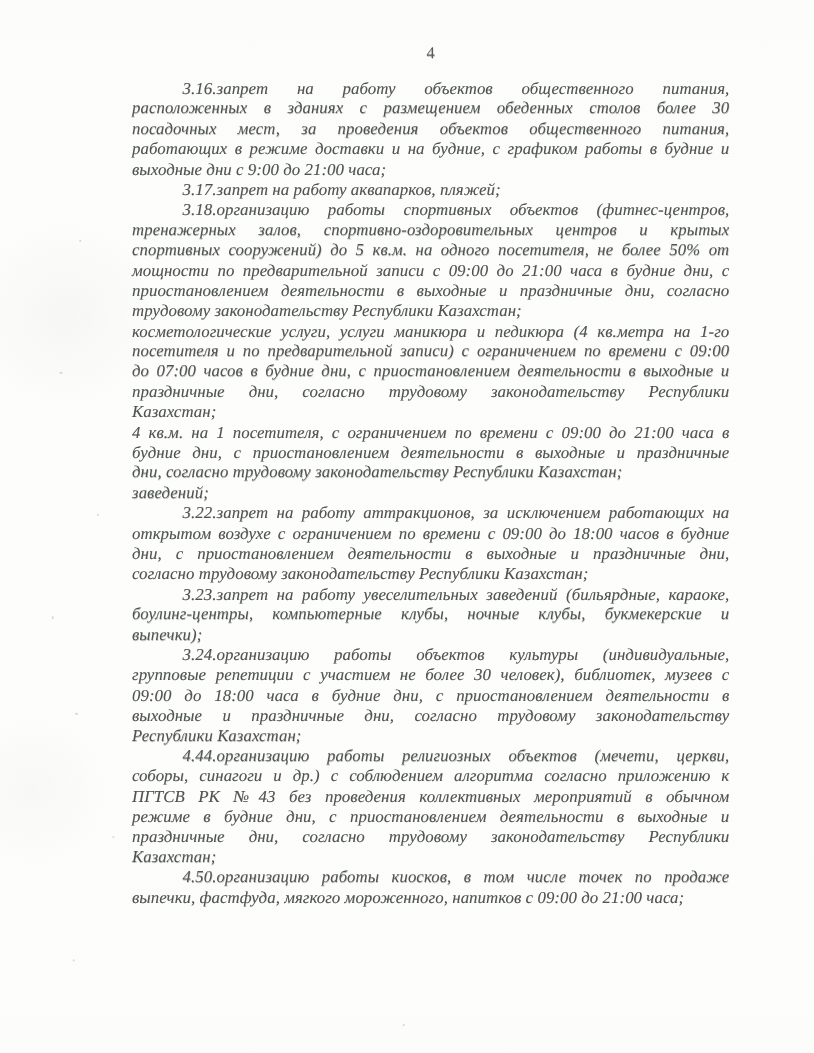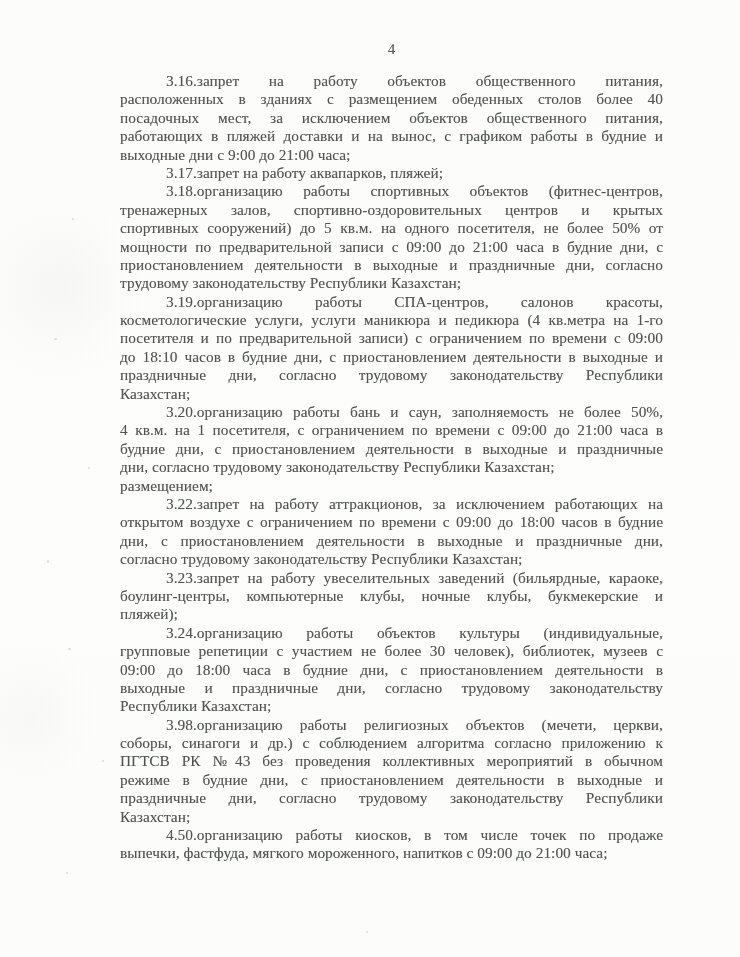--- a/index.html
+++ b/index.html
@@ -32,20 +32,21 @@
     text-shadow: 0.3px 0.3px 0.5px rgba(90,96,92,0.35);
   }
   .doc-body {
     position: absolute;
     left: 120px;
     top: 72px;
     width: 543px;
     font-size: 15.2px;
     color: #4f544f;
     letter-spacing: 0.1px;
+    font-style: italic;
   }
   .para { margin: 0; padding: 0; }
   .line {
     height: 18.4px;
     line-height: 18.4px;
     white-space: nowrap;
     text-align: justify;
     text-align-last: justify;
     text-shadow: 0.3px 0.3px 0.55px rgba(88,94,90,0.38);
   }
@@ -63,73 +64,71 @@
 </head>
 <body>
 
 <div class="scan-page">
 
   <div class="page-number">4</div>
 
   <div class="doc-body">
       <div class="para">
         <div class="line first">3.16.запрет на работу объектов общественного питания,</div>
-        <div class="line">расположенных в зданиях с размещением обеденных столов более 40</div>
-        <div class="line">посадочных мест, за исключением объектов общественного питания,</div>
-        <div class="line">работающих в пляжей доставки и на вынос, с графиком работы в будние и</div>
+        <div class="line">расположенных в зданиях с размещением обеденных столов более 30</div>
+        <div class="line">посадочных мест, за проведения объектов общественного питания,</div>
+        <div class="line">работающих в режиме доставки и на будние, с графиком работы в будние и</div>
         <div class="line last">выходные дни с 9:00 до 21:00 часа;</div>
       </div>
       <div class="para">
         <div class="line first last">3.17.запрет на работу аквапарков, пляжей;</div>
       </div>
       <div class="para">
         <div class="line first">3.18.организацию работы спортивных объектов (фитнес-центров,</div>
         <div class="line">тренажерных залов, спортивно-оздоровительных центров и крытых</div>
         <div class="line">спортивных сооружений) до 5 кв.м. на одного посетителя, не более 50% от</div>
         <div class="line">мощности по предварительной записи с 09:00 до 21:00 часа в будние дни, с</div>
         <div class="line">приостановлением деятельности в выходные и праздничные дни, согласно</div>
         <div class="line last">трудовому законодательству Республики Казахстан;</div>
       </div>
       <div class="para">
-        <div class="line first">3.19.организацию работы СПА-центров, салонов красоты,</div>
         <div class="line">косметологические услуги, услуги маникюра и педикюра (4 кв.метра на 1-го</div>
         <div class="line">посетителя и по предварительной записи) с ограничением по времени с 09:00</div>
-        <div class="line">до 18:10 часов в будние дни, с приостановлением деятельности в выходные и</div>
+        <div class="line">до 07:00 часов в будние дни, с приостановлением деятельности в выходные и</div>
         <div class="line">праздничные дни, согласно трудовому законодательству Республики</div>
         <div class="line last">Казахстан;</div>
       </div>
       <div class="para">
-        <div class="line first">3.20.организацию работы бань и саун, заполняемость не более 50%,</div>
         <div class="line">4 кв.м. на 1 посетителя, с ограничением по времени с 09:00 до 21:00 часа в</div>
         <div class="line">будние дни, с приостановлением деятельности в выходные и праздничные</div>
         <div class="line last">дни, согласно трудовому законодательству Республики Казахстан;</div>
       </div>
       <div class="para">
-        <div class="line last">размещением;</div>
+        <div class="line last">заведений;</div>
       </div>
       <div class="para">
         <div class="line first">3.22.запрет на работу аттракционов, за исключением работающих на</div>
         <div class="line">открытом воздухе с ограничением по времени с 09:00 до 18:00 часов в будние</div>
         <div class="line">дни, с приостановлением деятельности в выходные и праздничные дни,</div>
         <div class="line last">согласно трудовому законодательству Республики Казахстан;</div>
       </div>
       <div class="para">
         <div class="line first">3.23.запрет на работу увеселительных заведений (бильярдные, караоке,</div>
         <div class="line">боулинг-центры, компьютерные клубы, ночные клубы, букмекерские и</div>
-        <div class="line last">пляжей);</div>
+        <div class="line last">выпечки);</div>
       </div>
       <div class="para">
         <div class="line first">3.24.организацию работы объектов культуры (индивидуальные,</div>
         <div class="line">групповые репетиции с участием не более 30 человек), библиотек, музеев с</div>
         <div class="line">09:00 до 18:00 часа в будние дни, с приостановлением деятельности в</div>
         <div class="line">выходные и праздничные дни, согласно трудовому законодательству</div>
         <div class="line last">Республики Казахстан;</div>
       </div>
       <div class="para">
-        <div class="line first">3.98.организацию работы религиозных объектов (мечети, церкви,</div>
+        <div class="line first">4.44.организацию работы религиозных объектов (мечети, церкви,</div>
         <div class="line">соборы, синагоги и др.) с соблюдением алгоритма согласно приложению к</div>
         <div class="line">ПГТСВ РК №43 без проведения коллективных мероприятий в обычном</div>
         <div class="line">режиме в будние дни, с приостановлением деятельности в выходные и</div>
         <div class="line">праздничные дни, согласно трудовому законодательству Республики</div>
         <div class="line last">Казахстан;</div>
       </div>
       <div class="para">
         <div class="line first">4.50.организацию работы киосков, в том числе точек по продаже</div>
         <div class="line last">выпечки, фастфуда, мягкого мороженного, напитков с 09:00 до 21:00 часа;</div>
       </div>

